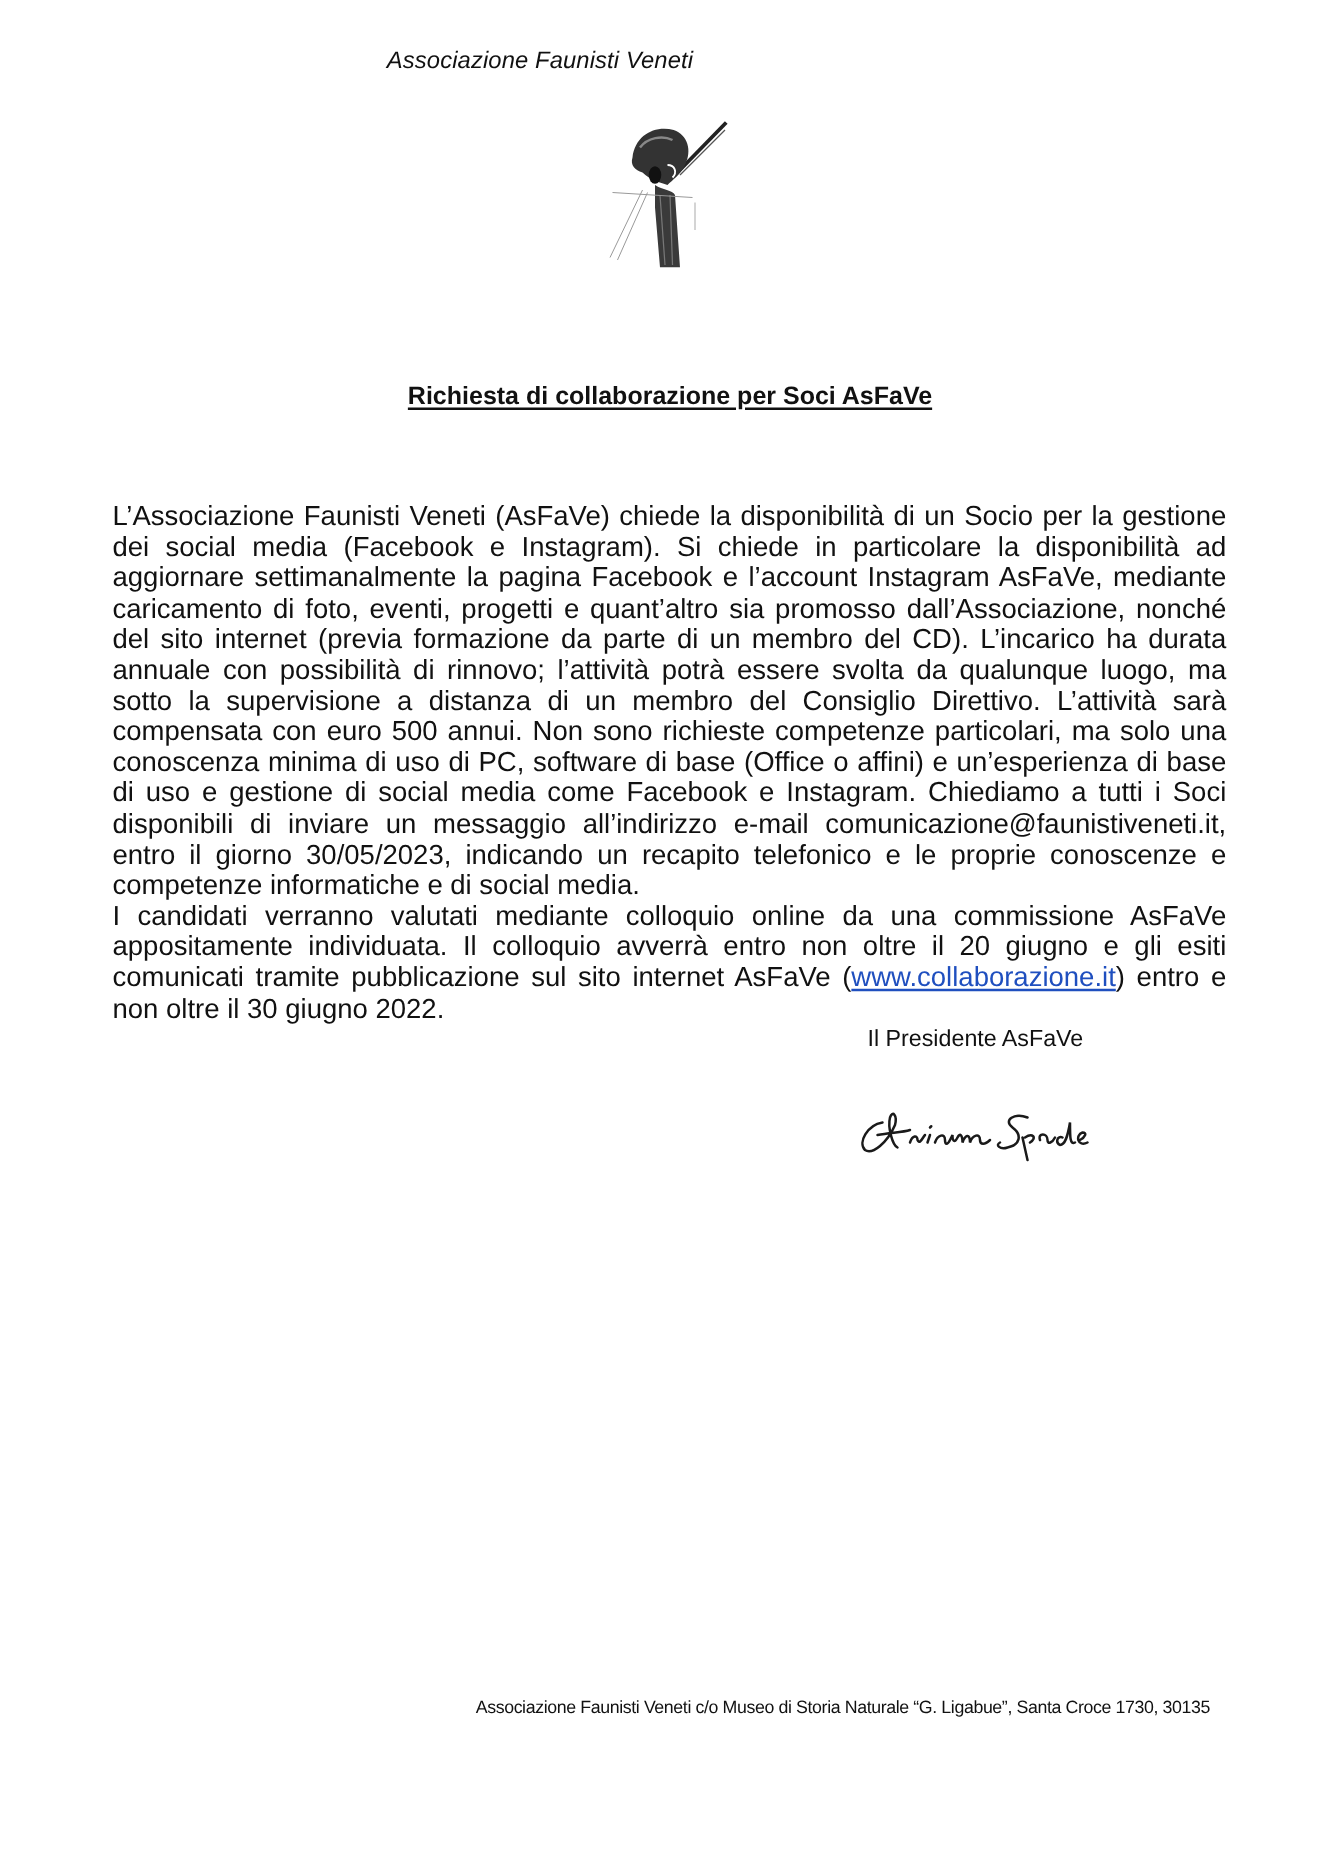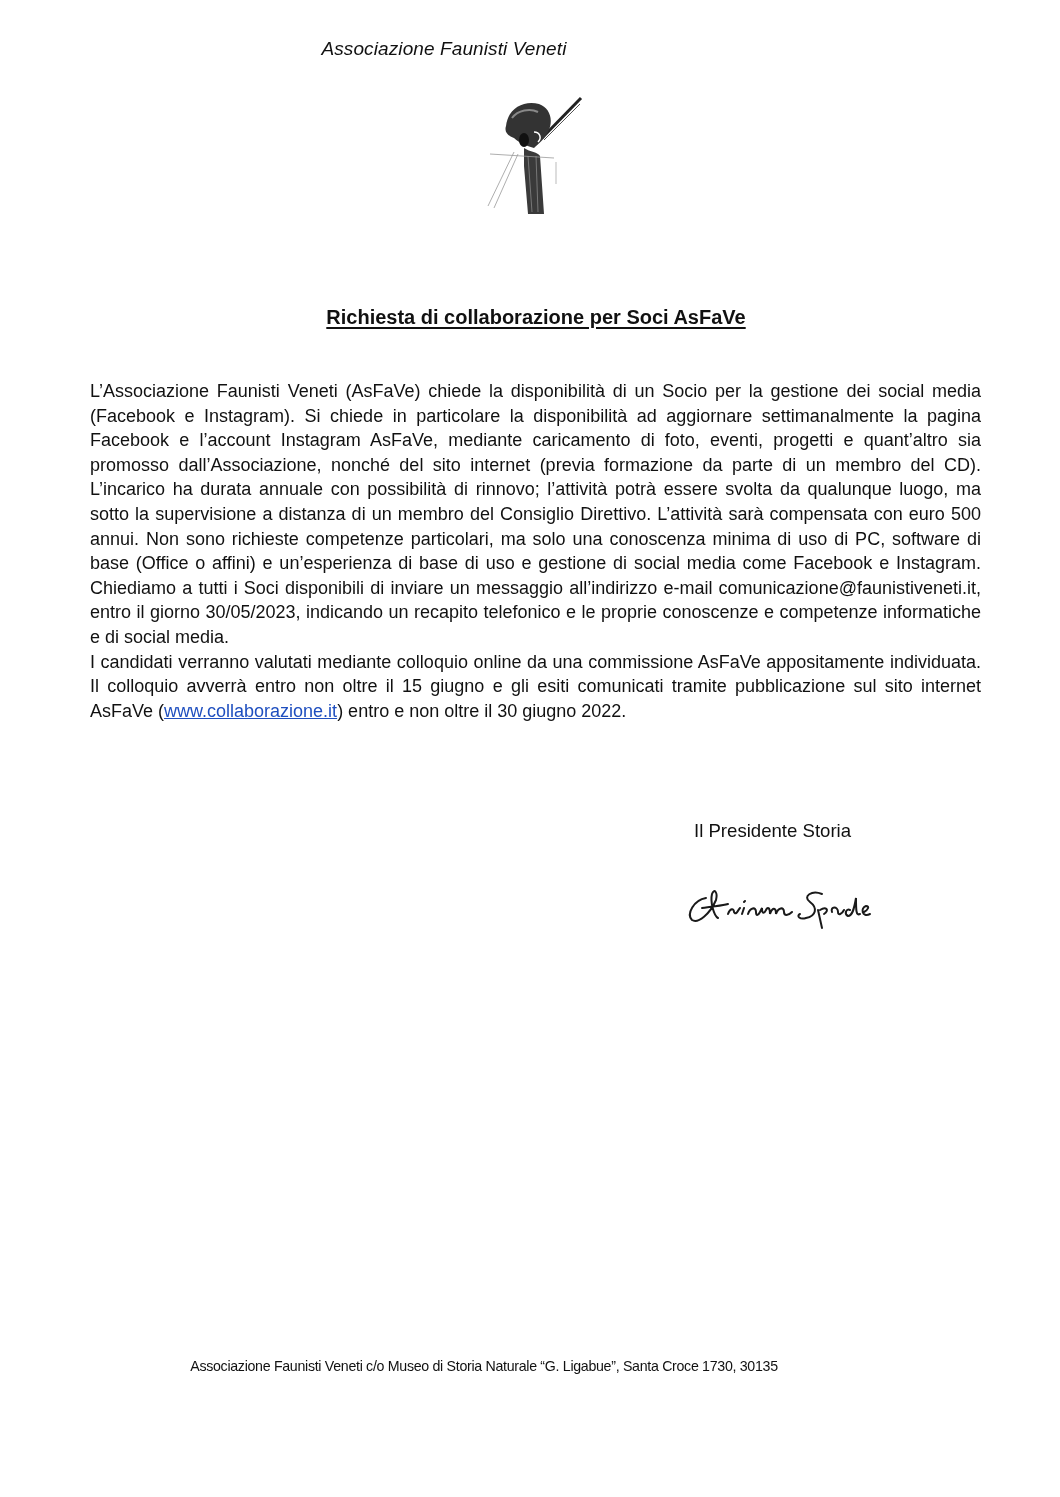--- a/index.html
+++ b/index.html
@@ -1,29 +1,29 @@
 <!DOCTYPE html>
 <html><head>
 <meta charset="utf-8">
 <style>
   html, body { margin: 0; padding: 0; background: #ffffff; }
   body { width: 1060px; height: 1497px; position: relative; overflow: hidden;
          font-family: "Liberation Sans", sans-serif; color: #111111; }
   .header-title { position: absolute; top: 38px; left: 0; width: 864px; text-align: center;
-                  font-style: italic; font-size: 19px; letter-spacing: 0.1px; margin-left: 12px; }
+                  font-style: italic; font-size: 19px; letter-spacing: 0.1px; }
   .logo { position: absolute; left: 484px; top: 96px; width: 100px; height: 118px; }
   .doc-title { position: absolute; top: 306px; left: 0; width: 1072px; text-align: center;
                font-weight: bold; font-size: 20px; text-decoration: underline; text-underline-offset: 3px; }
-  .body-text { position: absolute; left: 90px; top: 379px; width: 891px;
-               font-size: 18px; line-height: 24.6px; text-align: justify; }
+  .body-text { position: absolute; left: 90px; top: 401px; width: 891px;
+               font-size: 22px; line-height: 24.6px; text-align: justify; }
   .body-text p { margin: 0; }
   .link { color: #1f4fbf; text-decoration: underline; }
   .sign-role { position: absolute; left: 694px; top: 820px; font-size: 18.6px; }
   .signature { position: absolute; left: 684px; top: 880px; width: 205px; height: 50px; }
-  .footer { position: absolute; top: 1357px; left: 0; width: 968px; text-align: center;
+  .footer { position: absolute; top: 1357px; left: 0; width: 968px; text-align: right;
             font-size: 14.2px; line-height: 18.5px; letter-spacing: -0.3px; }
   .footer .email { font-style: italic; }
 </style>
 </head>
 <body>
 
 <div class="header-title">Associazione Faunisti Veneti</div>
 
 <svg class="logo" viewBox="0 0 100 118">
 
@@ -40,24 +40,24 @@
   <path d="M44 60 L48 116 M52 60 L54 116" stroke="#777" stroke-width="1" fill="none"></path>
 
   <path d="M6 58 L70 62 M30 56 L4 110 M34 58 L10 112" stroke="#999" stroke-width="0.8" fill="none"></path>
   <path d="M72 66 L72 88" stroke="#bbb" stroke-width="1" fill="none"></path>
 </svg>
 
 <div class="doc-title">Richiesta di collaborazione per Soci AsFaVe</div>
 
 <div class="body-text">
   <p>L’Associazione Faunisti Veneti (AsFaVe) chiede la disponibilità di un Socio per la gestione dei social media (Facebook e Instagram). Si chiede in particolare la disponibilità ad aggiornare settimanalmente la pagina Facebook e l’account Instagram AsFaVe, mediante caricamento di foto, eventi, progetti e quant’altro sia promosso dall’Associazione, nonché del sito internet (previa formazione da parte di un membro del CD). L’incarico ha durata annuale con possibilità di rinnovo; l’attività potrà essere svolta da qualunque luogo, ma sotto la supervisione a distanza di un membro del Consiglio Direttivo. L’attività sarà compensata con euro 500 annui. Non sono richieste competenze particolari, ma solo una conoscenza minima di uso di PC, software di base (Office o affini) e un’esperienza di base di uso e gestione di social media come Facebook e Instagram. Chiediamo a tutti i Soci disponibili di inviare un messaggio all’indirizzo e-mail comunicazione@faunistiveneti.it, entro il giorno 30/05/2023, indicando un recapito telefonico e le proprie conoscenze e competenze informatiche e di social media.</p>
-  <p><span>I candidati verranno valutati mediante colloquio online da una commissione AsFaVe appositamente individuata. Il colloquio avverrà entro non oltre il 15 giugno e gli esiti comunicati tramite pubblicazione sul sito internet AsFaVe (</span><a class="link">www.collaborazione.it</a><span>) entro e non oltre il 30 giugno 2022.</span></p>
+  <p><span>I candidati verranno valutati mediante colloquio online da una commissione AsFaVe appositamente individuata. Il colloquio avverrà entro non oltre il 20 giugno e gli esiti comunicati tramite pubblicazione sul sito internet AsFaVe (</span><a class="link">www.collaborazione.it</a><span>) entro e non oltre il 30 giugno 2022.</span></p>
 </div>
 
-<div class="sign-role">Il Presidente Storia</div>
+<div class="sign-role">Il Presidente AsFaVe</div>
 
 <svg class="signature" viewBox="0 0 205 50">
   <path d="M22 18 C10 20 2 34 8 40 C14 44 26 34 32 20 C34 12 30 8 28 14 C26 22 30 36 34 38 M18 28 C28 26 38 26 44 24" stroke="#1a1a1a" stroke-width="2" fill="none" stroke-linecap="round"></path>
   <path d="M44 34 C46 28 50 28 50 32 C52 36 54 30 56 28 M58 34 L60 28 M60 22 L61 21 M64 34 C66 28 72 26 72 32 C72 36 74 36 76 32 L78 28 C78 34 80 34 82 30 C84 26 86 28 86 34 C88 28 92 26 92 34 C94 28 100 26 100 32 C100 36 104 36 108 32" stroke="#1a1a1a" stroke-width="2" fill="none" stroke-linecap="round"></path>
   <path d="M138 14 C128 10 118 16 126 22 C134 28 132 36 122 38 C116 40 112 36 116 34 M134 30 L138 48 M136 30 C142 26 146 30 140 34 M148 32 C146 26 154 26 154 32 C154 36 158 34 160 30 M166 30 C162 28 160 34 164 36 C168 36 170 30 172 18 C172 30 172 36 176 34 M180 32 C184 30 186 26 182 26 C176 28 178 38 186 34" stroke="#1a1a1a" stroke-width="2" fill="none" stroke-linecap="round"></path>
 </svg>
 
 <div class="footer">
   <div>Associazione Faunisti Veneti c/o Museo di Storia Naturale “G. Ligabue”, Santa Croce 1730, 30135</div>
 </div>

